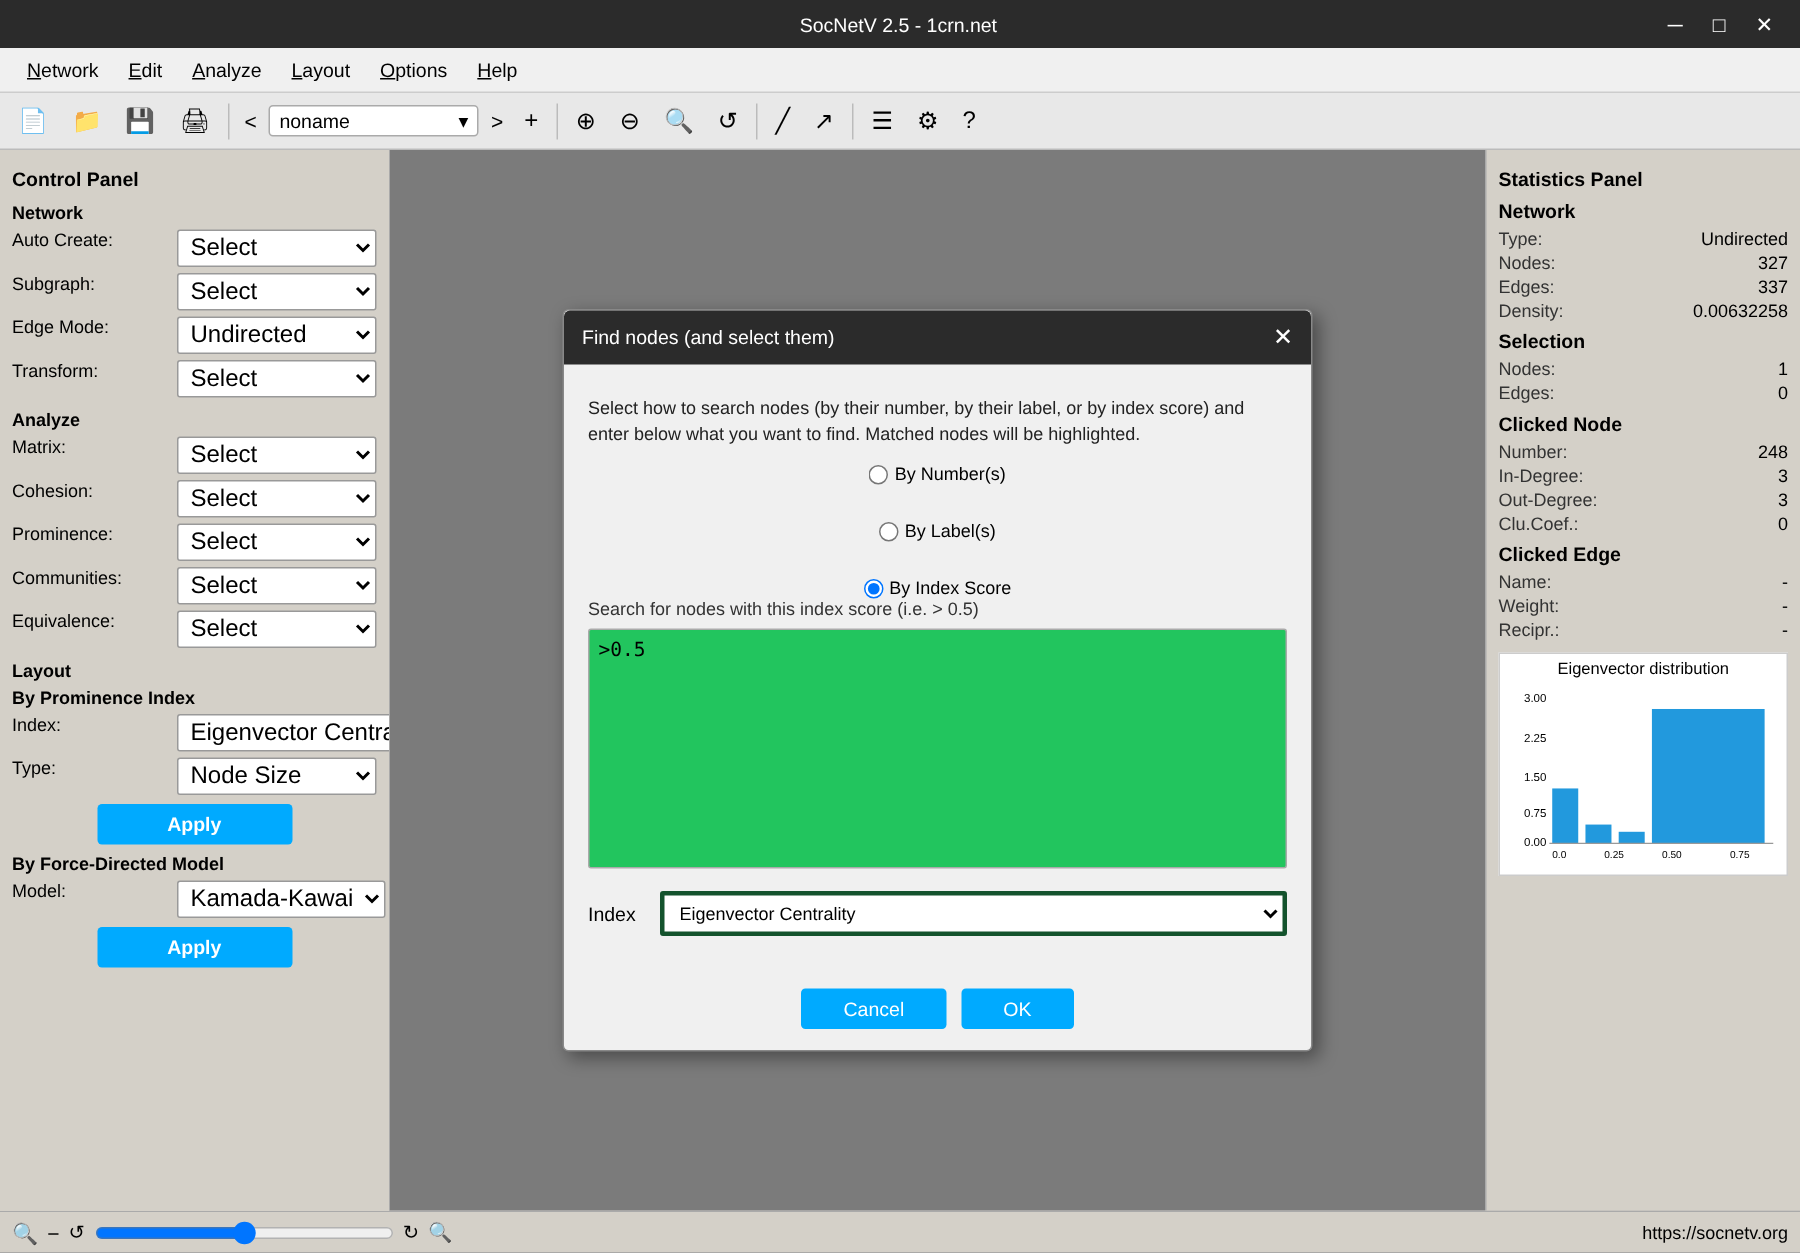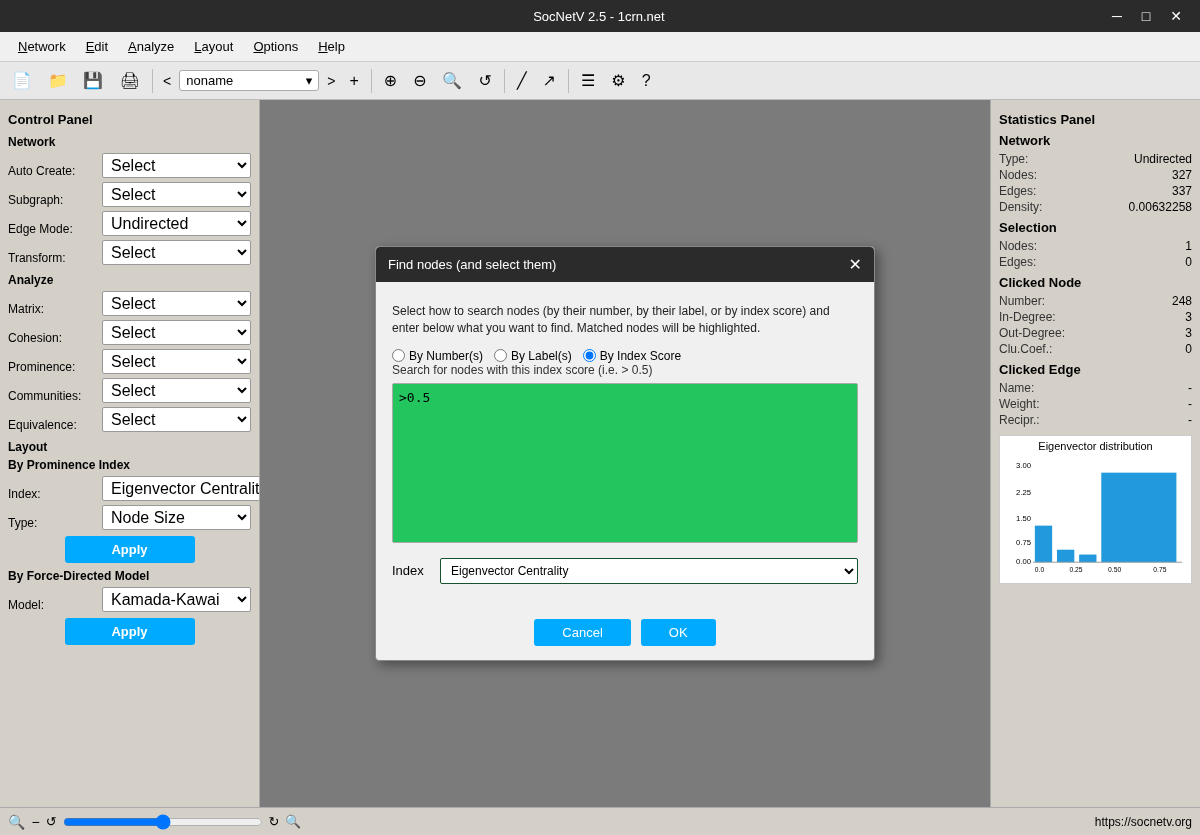--- a/index.html
+++ b/index.html
@@ -79,23 +79,23 @@
       width: 260px;
       background: #d4d0c8;
       border-right: 1px solid #aaa;
       overflow-y: auto;
       padding: 8px;
     }
     .panel-title { font-weight: bold; font-size: 13px; margin-bottom: 6px; margin-top: 4px; }
     .section-title { font-weight: bold; font-size: 12px; margin: 8px 0 4px; }
     .control-row {
       display: flex;
-      align-items: flex-end;
+      align-items: flex-start;
       margin-bottom: 4px;
-      gap: 4px;
+      gap: 20px;
     }
     .control-label { width: 90px; font-size: 12px; flex-shrink: 0; }
     .control-select {
       flex: 1;
       font-size: 16px;
       padding: 2px 4px;
       border: 1px solid #999;
       background: #fff;
       border-radius: 2px;
     }
@@ -191,21 +191,21 @@
     }
     .modal-close {
       background: none;
       border: none;
       color: #fff;
       font-size: 16px;
       cursor: pointer;
     }
     .modal-body { padding: 21px 16px; }
     .modal-desc { font-size: 12px; margin-bottom: 12px; color: #222; line-height: 1.4; }
-    .radio-group { display: flex; gap: 11px; align-items: center; }
+    .radio-group { display: flex; gap: 24px; align-items: center; flex-direction: column; }
     .radio-label { display: flex; align-items: center; gap: 4px; font-size: 12px; cursor: pointer; }
     .search-label { font-size: 12px; margin-bottom: 6px; color: #333; }
     .search-input {
       width: 100%;
       height: 160px;
       border: 1px solid #aaa;
       border-radius: 2px;
       padding: 6px;
       font-size: 13px;
       resize: none;
@@ -216,21 +216,21 @@
       display: flex;
       align-items: center;
       gap: 8px;
       margin-bottom: 14px;
     }
     .index-label { font-size: 13px; min-width: 40px; }
     .index-select {
       flex: 1;
       font-size: 12px;
       padding: 4px 6px;
-      border: 1px solid #14532d;
+      border: 3px solid #14532d;
       border-radius: 2px;
       background: #fff;
     }
     .modal-footer { display: flex; justify-content: center; gap: 10px; padding: 0 16px 14px; }
     .btn-cancel {
       background: #00aaff;
       color: #fff;
       border: none;
       padding: 6px 28px;
       border-radius: 3px;

